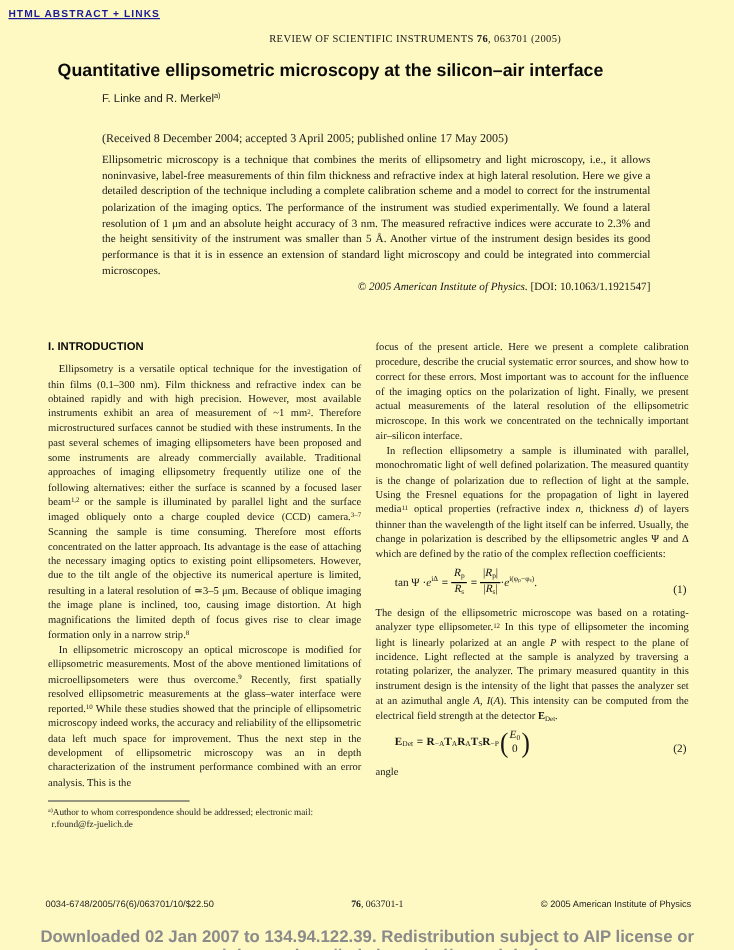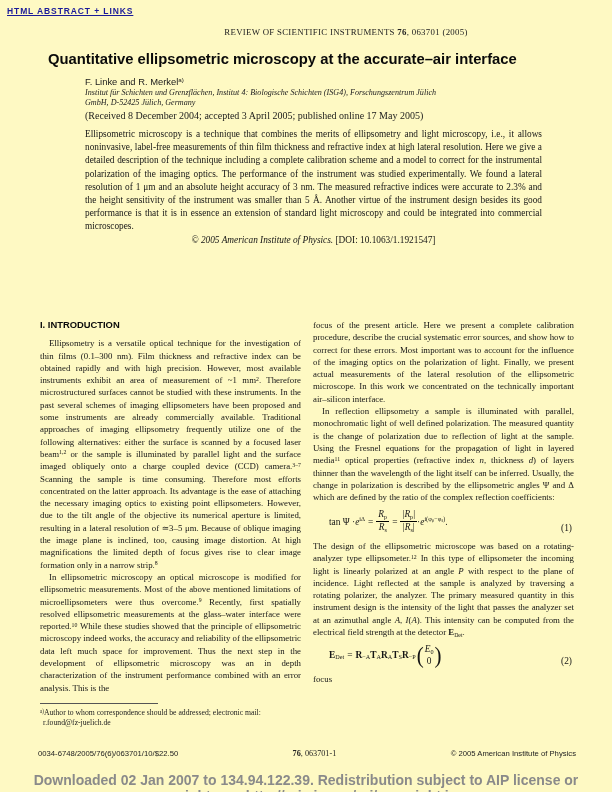--- a/index.html
+++ b/index.html
@@ -60,30 +60,29 @@
     font-size: 10px;
     color: #1a1a1a;
   }
   
   .abstract {
     position: absolute; left: 85px; top: 128px; width: 457px;
     font-size: 9.3px; line-height: 13.2px;
     text-align: justify;
     color: #151515;
   }
-  .abstract .copyright { text-align: center; }
+  .abstract .copyright { text-align: right; }
   .abstract .copyright .cr-it { font-style: italic; }
   
   .columns {
     position: absolute; left: 40px; top: 283px; width: 535px;
     display: flex; gap: 12px;
     font-size: 8.8px; line-height: 12.3px;
     text-align: justify;
     color: #151515;
-    margin-top: 36px;
   }
   .col { width: 261px; }
   .col h2 {
     font-family: "Liberation Sans", sans-serif;
     font-size: 9.4px; font-weight: bold;
     text-align: left;
     margin: 13px 0 6px 0;
     color: #0a0a0a;
   }
   .col h2.first { margin-top: 0; }
@@ -134,28 +133,24 @@
 </style>
 </head>
 <body>
 
 <div class="page">
 
   <a class="top-link" href="#">HTML ABSTRACT + LINKS</a>
 
   <div class="journal-line"><span>REVIEW OF SCIENTIFIC INSTRUMENTS</span>&nbsp;<b>76</b><span>, 063701 (2005)</span></div>
 
-  <h1 class="title">Quantitative ellipsometric microscopy at the accurate–air interface</h1>
+  <h1 class="title">Quantitative ellipsometric microscopy at the silicon–air interface</h1>
 
   <div class="byline"><span>F. Linke and R. Merkel</span><sup>a)</sup></div>
 
-  <div class="affiliation">
-    <div>Institut für Schichten und Grenzflächen, Institut 4: Biologische Schichten (ISG4), Forschungszentrum Jülich</div>
-    <div>GmbH, D-52425 Jülich, Germany</div>
-  </div>
 
   <div class="history">(Received 8 December 2004; accepted 3 April 2005; published online 17 May 2005)</div>
 
   <div class="abstract">
     <div>Ellipsometric microscopy is a technique that combines the merits of ellipsometry and light microscopy, i.e., it allows noninvasive, label-free measurements of thin film thickness and refractive index at high lateral resolution. Here we give a detailed description of the technique including a complete calibration scheme and a model to correct for the instrumental polarization of the imaging optics. The performance of the instrument was studied experimentally. We found a lateral resolution of 1 μm and an absolute height accuracy of 3 nm. The measured refractive indices were accurate to 2.3% and the height sensitivity of the instrument was smaller than 5 Å. Another virtue of the instrument design besides its good performance is that it is in essence an extension of standard light microscopy and could be integrated into commercial microscopes.</div>
     <div class="copyright"><span class="cr-it">© 2005 American Institute of Physics.</span><span> [DOI: 10.1063/1.1921547]</span></div>
   </div>
 
   <div class="columns">
 
@@ -218,21 +213,21 @@
             <span class="vec-col">
               <span><i>E</i><sub>0</sub></span>
               <span>0</span>
             </span>
             <span class="paren">)</span>
           </span>
         </span>
         <span class="eq-num">(2)</span>
       </div>
 
-      <p>focus</p>
+      <p>angle</p>
     </div>
 
   </div>
 
   <div class="footer">
     <span class="f-left">0034-6748/2005/76(6)/063701/10/$22.50</span>
     <span class="f-center"><b>76</b><span>, 063701-1</span></span>
     <span class="f-right">© 2005 American Institute of Physics</span>
   </div>
 

